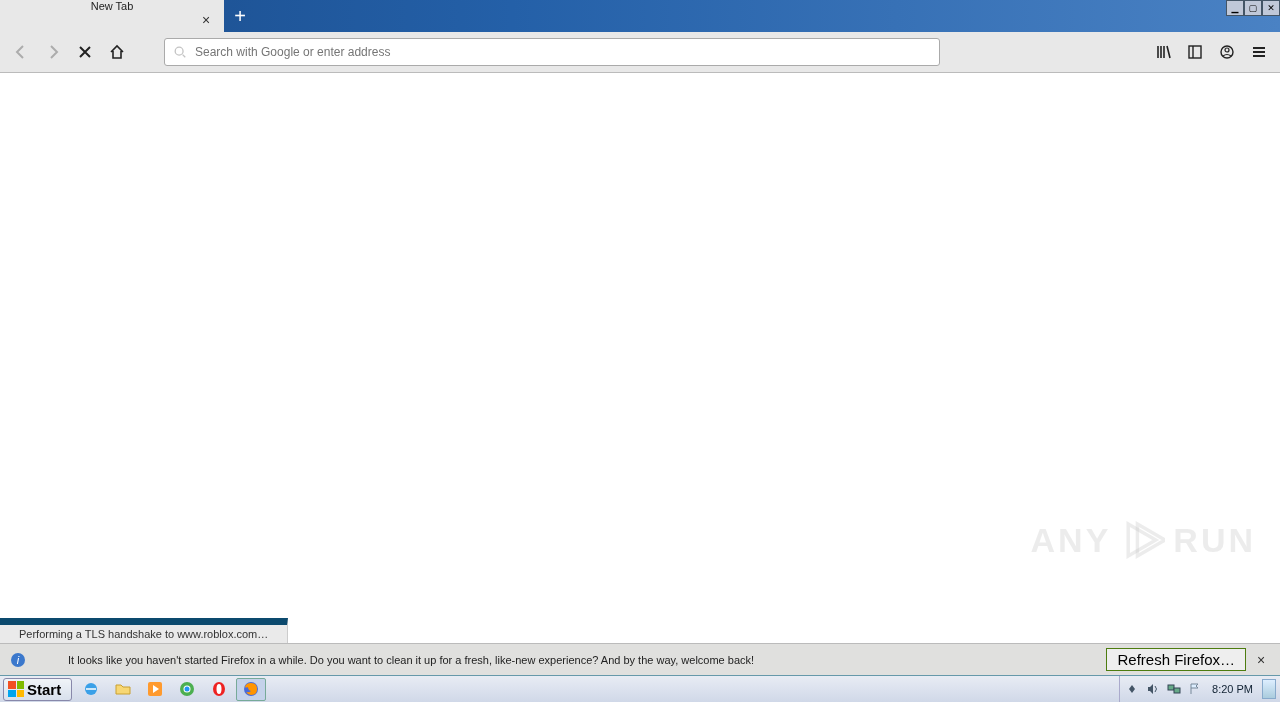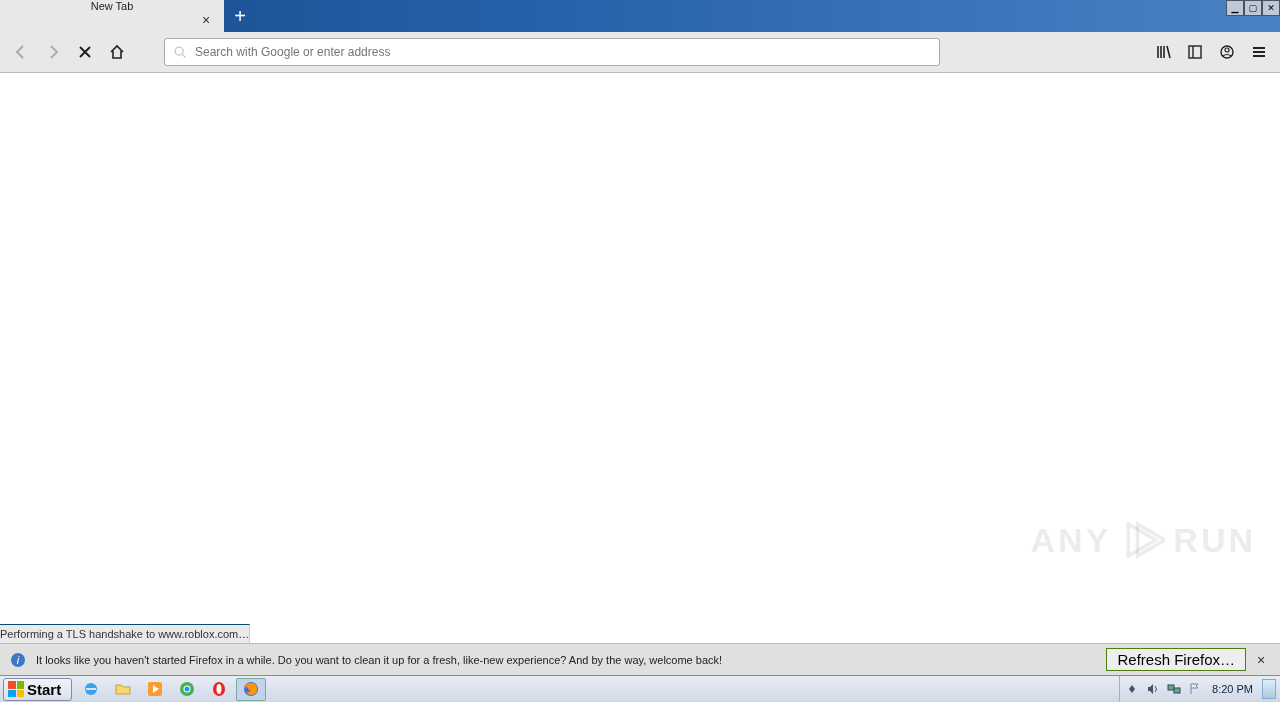--- a/index.html
+++ b/index.html
@@ -18,26 +18,26 @@
 .tb-btn { width: 30px; height: 30px; display: flex; align-items: center; justify-content: center; cursor: pointer; border-radius: 3px; }
 .tb-btn svg { width: 16px; height: 16px; }
 .tb-btn.disabled svg { opacity: 0.4; }
 .addr { flex: 1; max-width: 776px; height: 28px; background: #fff; border: 1px solid #aaa; border-radius: 3px; margin: 0 10px 0 30px; display: flex; align-items: center; padding: 0 8px; }
 .addr svg { width: 14px; height: 14px; opacity: 0.5; margin-right: 8px; }
 .addr input { border: none; outline: none; flex: 1; font-size: 12px; color: #777; background: transparent; }
 .tb-right { margin-left: auto; display: flex; gap: 2px; }
 
 
 .content { height: 570px; background: #fff; position: relative; }
-.status { position: absolute; bottom: 0; left: 0; background: #eaeaea; padding: 3px 0; font-size: 11px; color: #333; border-top: 1px solid #0c4a6e; border-right: 1px solid #ccc; }
+.status { position: absolute; bottom: 0; left: 0; background: #eaeaea; padding: 3px 19px; font-size: 11px; color: #333; border-top: 7px solid #0c4a6e; border-right: 1px solid #ccc; }
 
 
 .notif { height: 32px; background: #e0e0de; border-top: 1px solid #bbb; display: flex; align-items: center; padding: 0 10px; font-size: 11px; }
 .notif .info-icon { width: 16px; height: 16px; margin-right: 10px; }
-.notif-msg { flex: 1; color: #222; }
+.notif-msg { flex: 1; color: #222; margin-left: 32px; }
 .notif-btn { background: #eee; border: 1px solid #4d7c0f; padding: 2px 10px; font-size: 15px; cursor: pointer; margin-right: 6px; }
 .notif-close { width: 18px; height: 18px; display: flex; align-items: center; justify-content: center; cursor: pointer; font-size: 14px; color: #333; }
 
 
 .taskbar { height: 27px; background: linear-gradient(to bottom, #e8ecf4 0%, #d0d8e8 100%); border-top: 1px solid #69a; display: flex; align-items: center; }
 .start-btn { height: 23px; padding: 0 10px 0 4px; margin: 0 3px; background: linear-gradient(to bottom, #f0f4f8, #d8e0ec); border: 1px solid #88a; border-radius: 3px; display: flex; align-items: center; gap: 3px; font-size: 15px; font-weight: bold; cursor: pointer; }
 .start-logo { width: 16px; height: 16px; display: grid; grid-template-columns: 1fr 1fr; grid-template-rows: 1fr 1fr; gap: 1px; }
 .start-logo span:nth-child(1){background:#f25022}.start-logo span:nth-child(2){background:#7fba00}.start-logo span:nth-child(3){background:#00a4ef}.start-logo span:nth-child(4){background:#ffb900}
 .tb-item { width: 30px; height: 23px; margin: 0 1px; display: flex; align-items: center; justify-content: center; cursor: pointer; border-radius: 2px; }
 .tb-item.active { background: #c4d2ea; border: 1px solid #7a9; }

